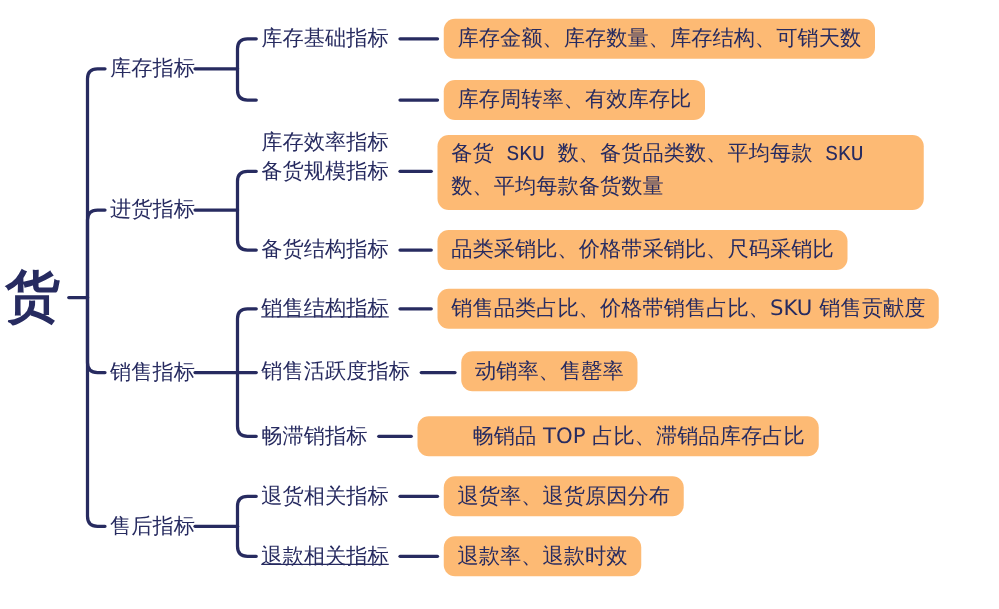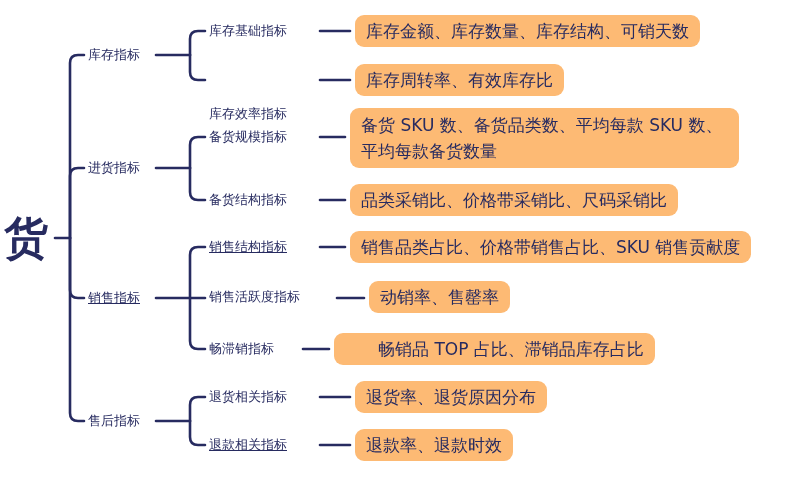--- a/index.html
+++ b/index.html
@@ -17,21 +17,21 @@
   .connector-layer path {
     fill:none; stroke:#272b60; stroke-width:2.6; stroke-linecap:round;
   }
   .root-node {
     position:absolute; left:4px; top:212px;
     font-size:44px; font-weight:700; line-height:52px;
     white-space:nowrap; color:#272b60;
   }
   .branch-label {
     position:absolute;
-    font-size:13px; line-height:22px; font-weight:400;
+    font-size:17px; line-height:22px; font-weight:400;
     white-space:nowrap; color:#272b60;
   }
   .leaf-box {
     position:absolute;
     background:#fdba74;
     border-radius:9px;
     padding:3px 11px;
     font-size:17px; line-height:26px;
     white-space:nowrap; color:#272b60;
   }
@@ -79,36 +79,36 @@
     <path d="M337 298 H364"></path>
     <path d="M303 349 H329"></path>
     <path d="M320 397 H350"></path>
     <path d="M320 445 H350"></path>
   </svg>
 
   <div class="root-node">货</div>
 
   <div class="branch-label" style="left:88px; top:44px;">库存指标</div>
   <div class="branch-label" style="left:88px; top:157px;text-align:center;">进货指标</div>
-  <div class="branch-label" style="left:88px; top:287px;text-decoration:underline;">销售指标</div>
+  <div class="branch-label" style="left:88px; top:287px;">销售指标</div>
   <div class="branch-label" style="left:88px; top:410px;">售后指标</div>
 
   <div class="branch-label" style="left:209px; top:20px;">库存基础指标</div>
   <div class="branch-label" style="left:209px; top:69px;margin-top:34px;">库存效率指标</div>
   <div class="branch-label" style="left:209px; top:126px;">备货规模指标</div>
   <div class="branch-label" style="left:209px; top:189px;">备货结构指标</div>
   <div class="branch-label" style="left:209px; top:236px;text-decoration:underline;">销售结构指标</div>
   <div class="branch-label" style="left:209px; top:286px;">销售活跃度指标</div>
   <div class="branch-label" style="left:209px; top:338px;">畅滞销指标</div>
   <div class="branch-label" style="left:209px; top:386px;">退货相关指标</div>
   <div class="branch-label" style="left:209px; top:434px;text-decoration:underline;">退款相关指标</div>
 
   <div class="leaf-box" style="left:355px; top:15px;">库存金额、库存数量、库存结构、可销天数</div>
   <div class="leaf-box" style="left:355px; top:64px;">库存周转率、有效库存比</div>
-  <div class="leaf-box wrap" style="left:350px; top:108px;">备货 SKU 数、备货品类数、平均每款 SKU 数、平均每款备货数量</div>
+  <div class="leaf-box wrap" style="left:350px; top:108px;font-family:Liberation Mono, monospace;">备货 SKU 数、备货品类数、平均每款 SKU 数、平均每款备货数量</div>
   <div class="leaf-box" style="left:350px; top:184px;">品类采销比、价格带采销比、尺码采销比</div>
   <div class="leaf-box" style="left:350px; top:231px;">销售品类占比、价格带销售占比、SKU 销售贡献度</div>
   <div class="leaf-box" style="left:369px; top:281px;">动销率、售罄率</div>
   <div class="leaf-box" style="left:334px; top:333px;padding-left:44px;">畅销品 TOP 占比、滞销品库存占比</div>
   <div class="leaf-box" style="left:355px; top:381px;">退货率、退货原因分布</div>
   <div class="leaf-box" style="left:355px; top:429px;">退款率、退款时效</div>
 
 </div>
 
 </body></html>

